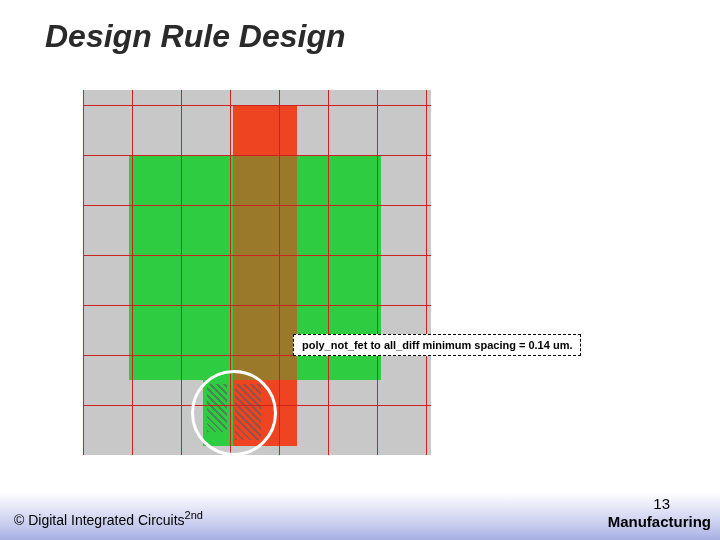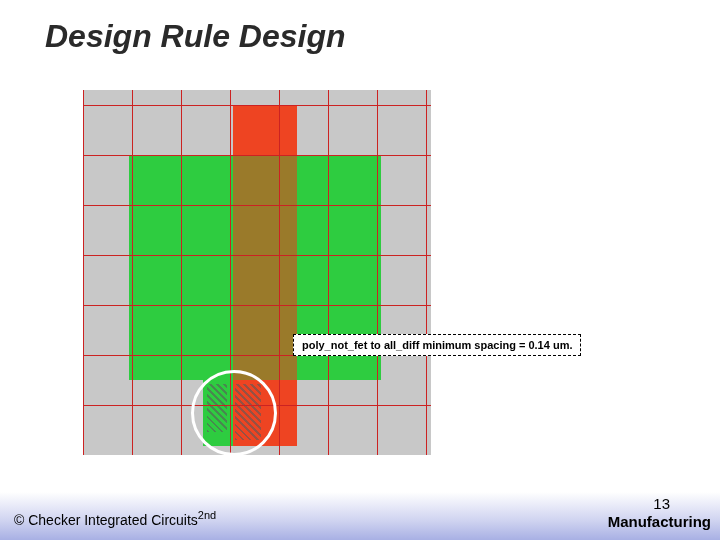--- a/index.html
+++ b/index.html
@@ -148,17 +148,17 @@
   <div class="grid-line-v" style="left:343px;"></div>
 
   <div class="err-circle" style="left:108px; top:280px; width:86px; height:86px;"></div>
 </div>
 
 <div class="err-box" style="left:293px; top:334px;">poly_not_fet to all_diff minimum spacing = 0.14 um.</div>
 
 <div class="footer-grad"></div>
 
 <div class="copyright">
-  <span>© Checker Integrated Circuits</span><sup>2nd</sup>
+  <span>© Digital Integrated Circuits</span><sup>2nd</sup>
 </div>
 
 <div class="slidenum">13</div>
 <div class="section">Manufacturing</div>
 
 </body></html>

